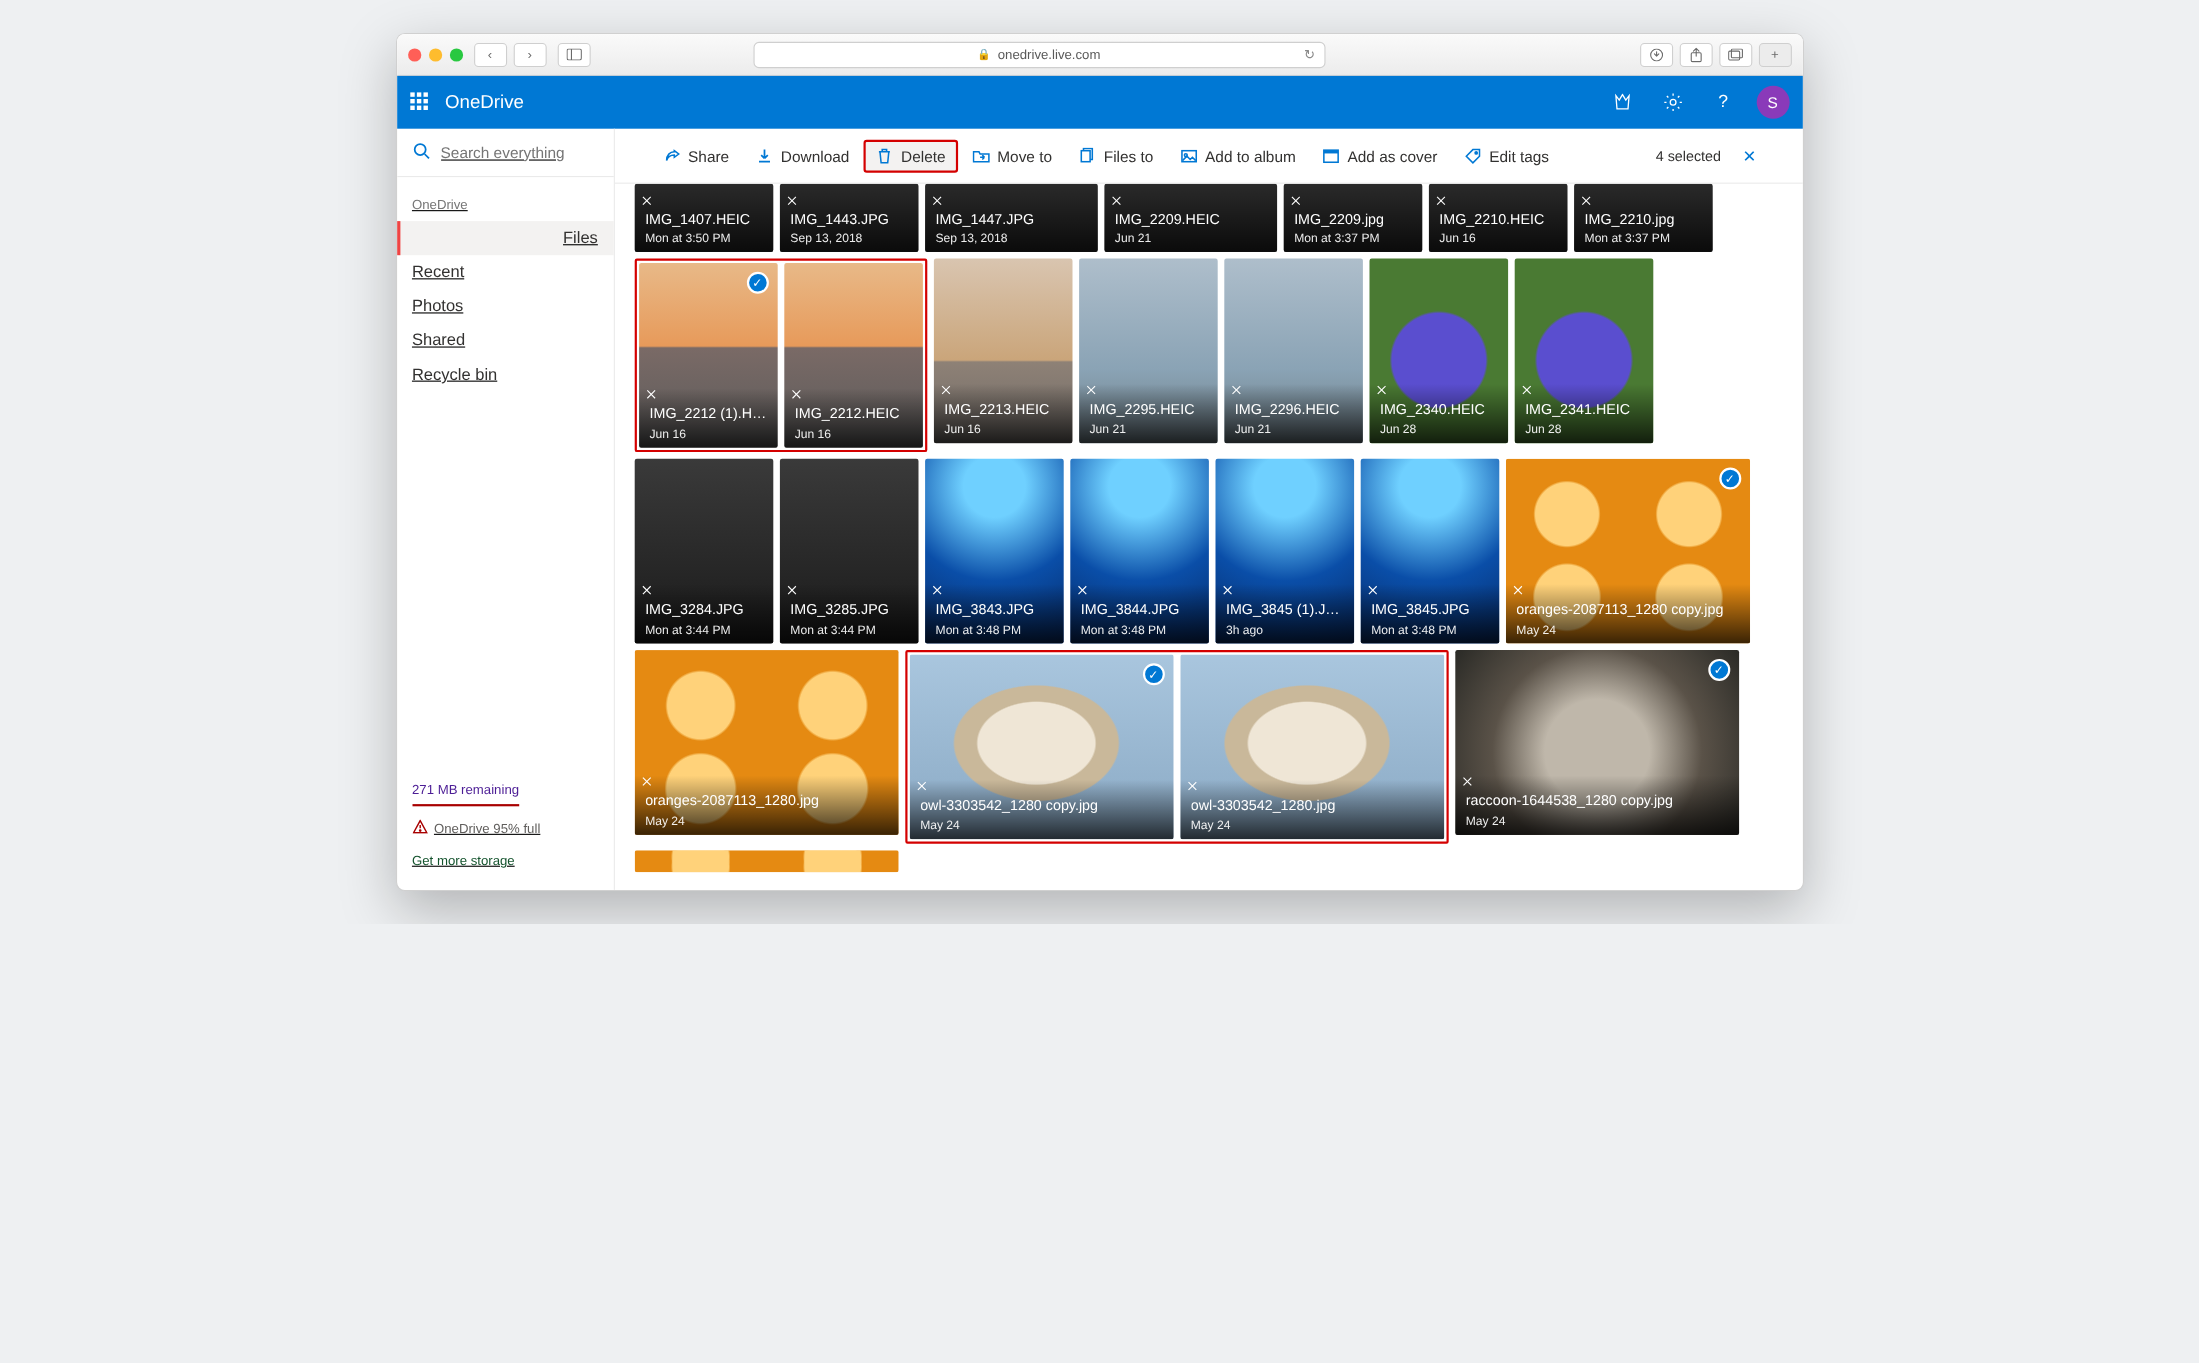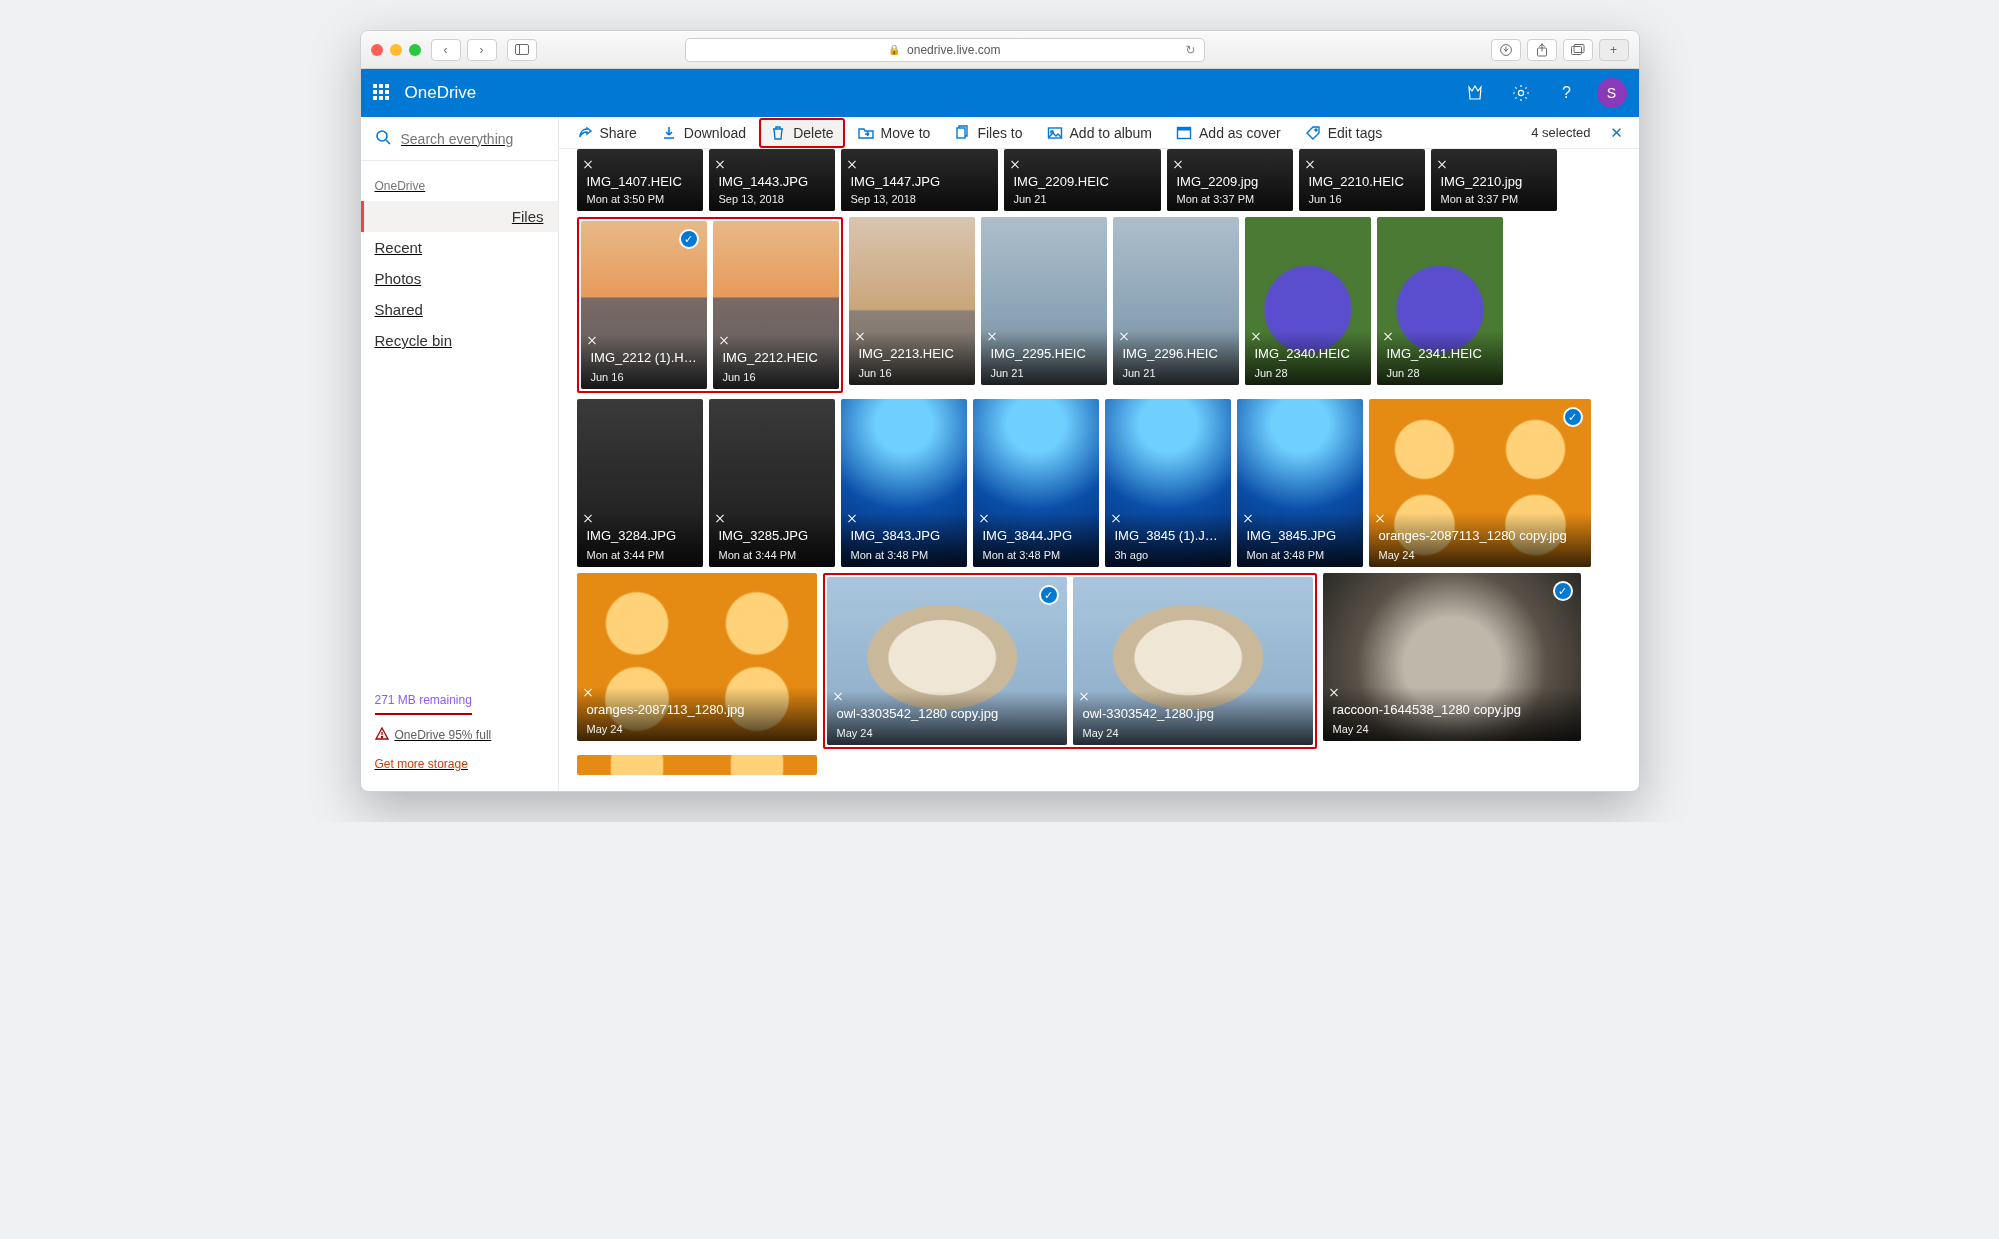--- a/index.html
+++ b/index.html
@@ -30,28 +30,28 @@
 
 .body-row{display:flex;}
 .sidebar{width:198px;border-right:1px solid #eaeaea;padding-top:0;display:flex;flex-direction:column;text-decoration:underline;}
 .search-box{height:44px;display:flex;align-items:center;padding:0 14px;gap:10px;color:#616161;border-bottom:1px solid #eaeaea;}
 .search-box input{border:none;outline:none;font-size:14px;width:100%;color:#616161;}
 .search-box .mag{color:#0078d4;font-size:15px;}
 .crumb{font-size:12px;color:#767676;padding:18px 14px 8px;}
 .nav-item{padding:7px 14px;font-size:15px;color:#323130;cursor:pointer;}
 .nav-item.active{background:#f3f2f1;border-left:3px solid #ef4444;padding-left:11px;text-align:right;}
 .sidebar-bottom{margin-top:auto;padding:16px 14px 20px;font-size:12px;}
-.remain{color:#8b5cf6;padding-bottom:6px;border-bottom:2px solid #a80000;display:inline-block;margin-bottom:12px;}
+.remain{color:#4c1d95;padding-bottom:6px;border-bottom:2px solid #a80000;display:inline-block;margin-bottom:12px;}
 .full-line{color:#605e5c;display:flex;align-items:center;gap:6px;margin-bottom:14px;}
 .full-line .warn{color:#a80000;}
-.get-more{color:#c2410c;cursor:pointer;}
+.get-more{color:#14532d;cursor:pointer;}
 
 
 .main{flex:1;display:flex;flex-direction:column;min-width:0;}
-.toolbar{height:32px;border-bottom:1px solid #eaeaea;display:flex;align-items:center;padding:0 8px;gap:4px;font-size:14px;color:#323130;}
+.toolbar{height:50px;border-bottom:1px solid #eaeaea;display:flex;align-items:center;padding:0 34px;gap:4px;font-size:14px;color:#323130;}
 .tbtn{display:flex;align-items:center;gap:7px;padding:6px 10px;border-radius:2px;cursor:pointer;white-space:nowrap;}
 .tbtn svg,.tbtn .ico{width:16px;height:16px;color:#0078d4;}
 .tbtn.highlighted{outline:2px solid #d40000;outline-offset:-1px;background:#f3f2f1;}
 .toolbar .spacer{flex:1;}
 .sel-count{font-size:13px;color:#323130;margin-right:8px;}
 .close-x{width:28px;height:28px;display:flex;align-items:center;justify-content:center;color:#0078d4;cursor:pointer;font-size:15px;}
 
 
 .grid-wrap{padding:0 18px 16px;overflow:hidden;}
 .grid{display:flex;flex-wrap:wrap;gap:6px;align-content:flex-start;}

